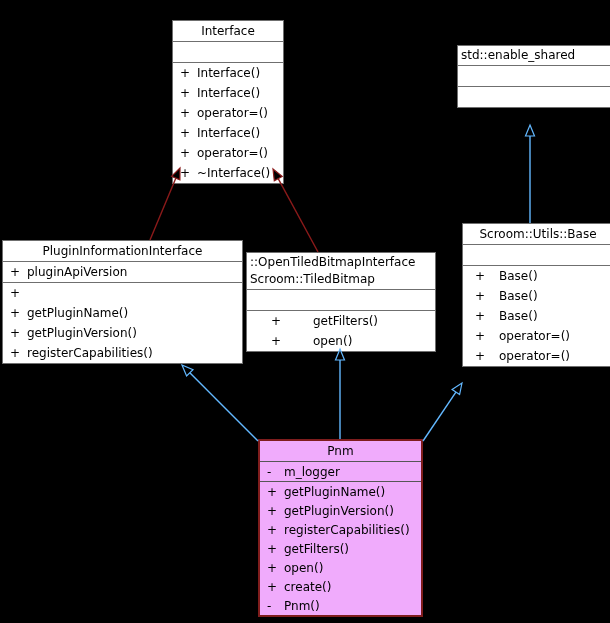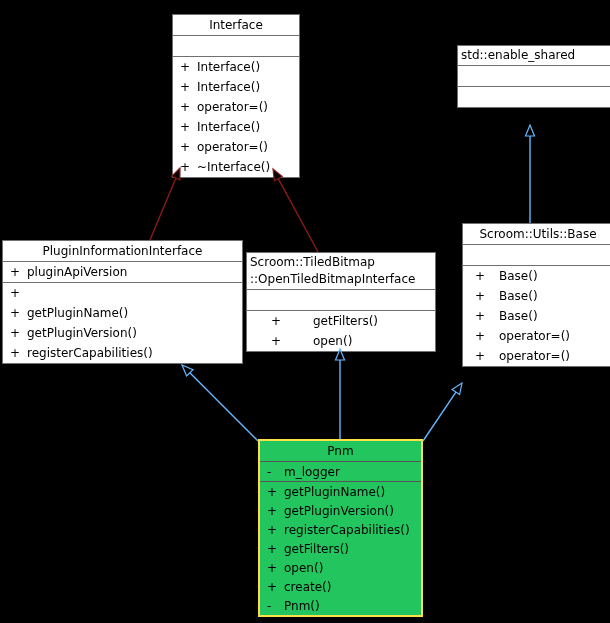--- a/index.html
+++ b/index.html
@@ -22,26 +22,26 @@
   .empty-row { height:20px; }
   .row { height:20px; display:flex; align-items:center; padding-left:7px; white-space:nowrap; }
   .row .sign { width:17px; flex:none; }
   
   #box-utilsbase .row { padding-left:12px; }
   #box-utilsbase .row .sign { width:24px; }
   
   #box-opentiled .row { padding-left:24px; }
   #box-opentiled .row .sign { width:42px; }
   
-  #box-pnm { background:#22c55e; border:2px solid #fde047; }
+  #box-pnm { background:#f0abfc; border:2px solid #7f1d1d; }
   #box-pnm .title { border-bottom:1px solid #565656; }
   #box-pnm .compartment.attrs { border-bottom:1px solid #565656; }
   #box-pnm .row { height:19px; }
 
-  #box-interface  { left:172px; top:14px;   width:128px; }
+  #box-interface  { left:172px; top:20px;   width:112px; }
   #box-enable     { left:457px; top:45px;  width:172px; }
   #box-utilsbase  { left:462px; top:223px; width:152px; }
   #box-plugininfo { left:2px;   top:240px; width:241px; }
   #box-opentiled  { left:246px; top:252px; width:190px; }
   #box-pnm        { left:258px; top:439px; width:165px; }
 
   svg.edges { position:absolute; left:0; top:0; pointer-events:none; }
   svg.edges line    { stroke-width:1.4; fill:none; }
   svg.edges polygon { stroke-width:1.2; fill:#000; }
 </style>
@@ -146,22 +146,22 @@
         </div>
       <div class="row">
           <span class="sign">+</span>
           <span>registerCapabilities()</span>
         </div>
     </div>
   </div>
 
   <div class="uml" id="box-opentiled">
     <div class="title left">
+      <span>::OpenTiledBitmapInterface</span>
       <span>Scroom::TiledBitmap</span>
-      <span>::OpenTiledBitmapInterface</span>
     </div>
     <div class="compartment attrs">
       <div class="empty-row"></div>
     </div>
     <div class="compartment methods">
       <div class="row">
           <span class="sign">+</span>
           <span>getFilters()</span>
         </div>
       <div class="row">

